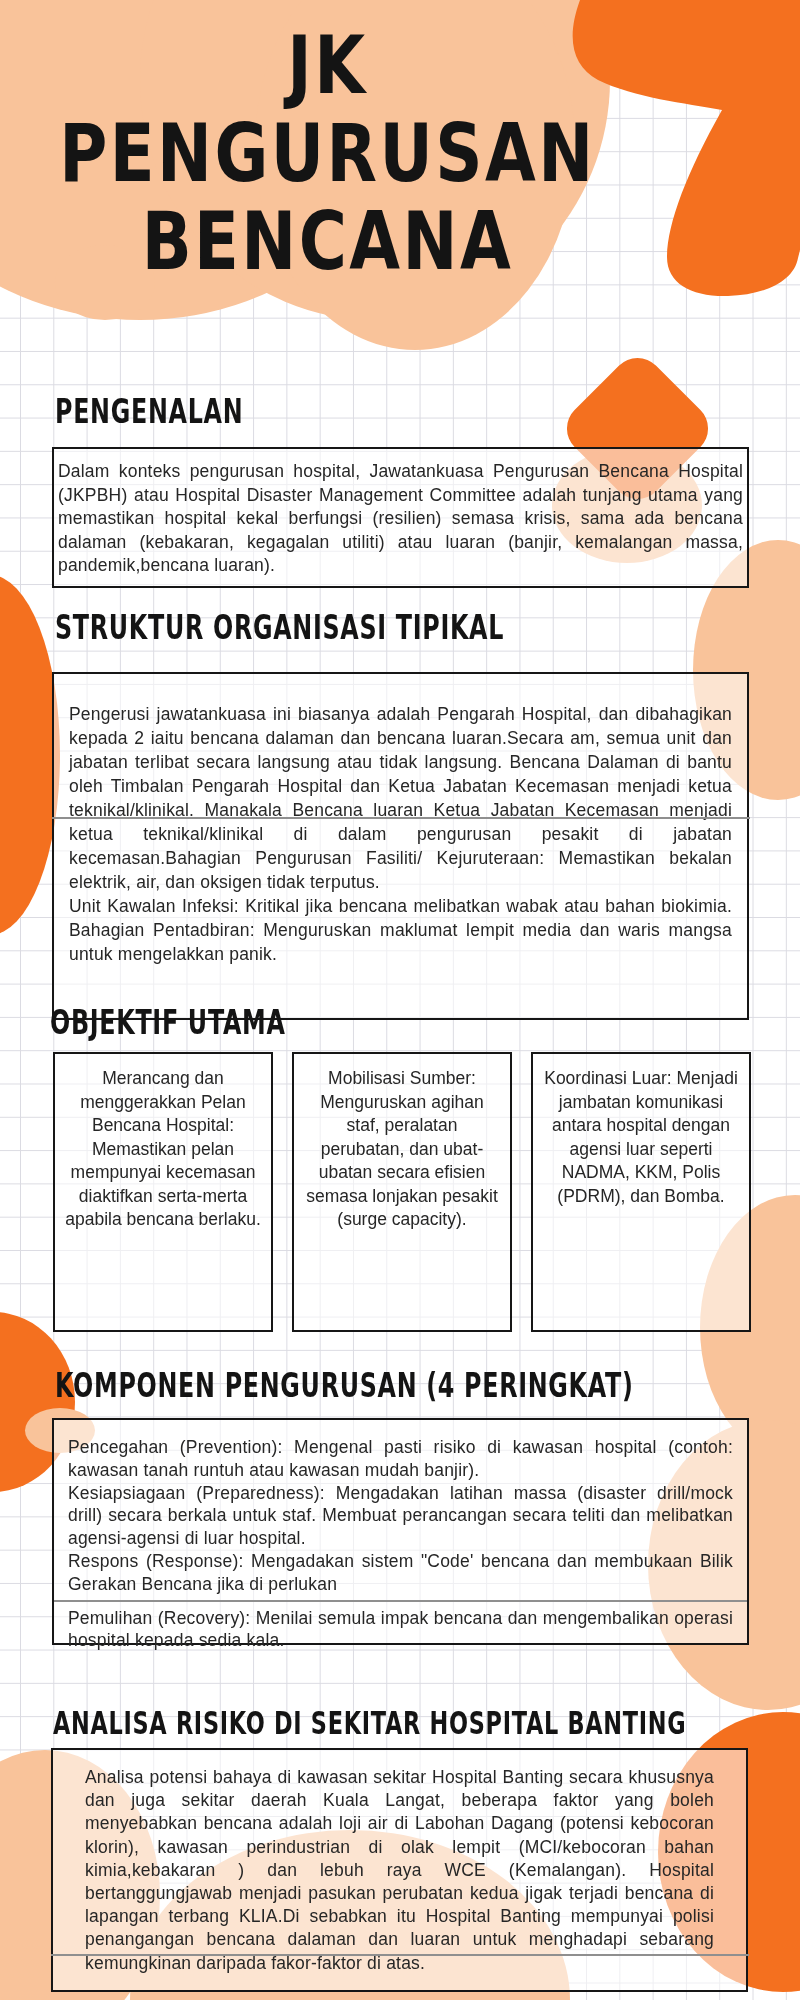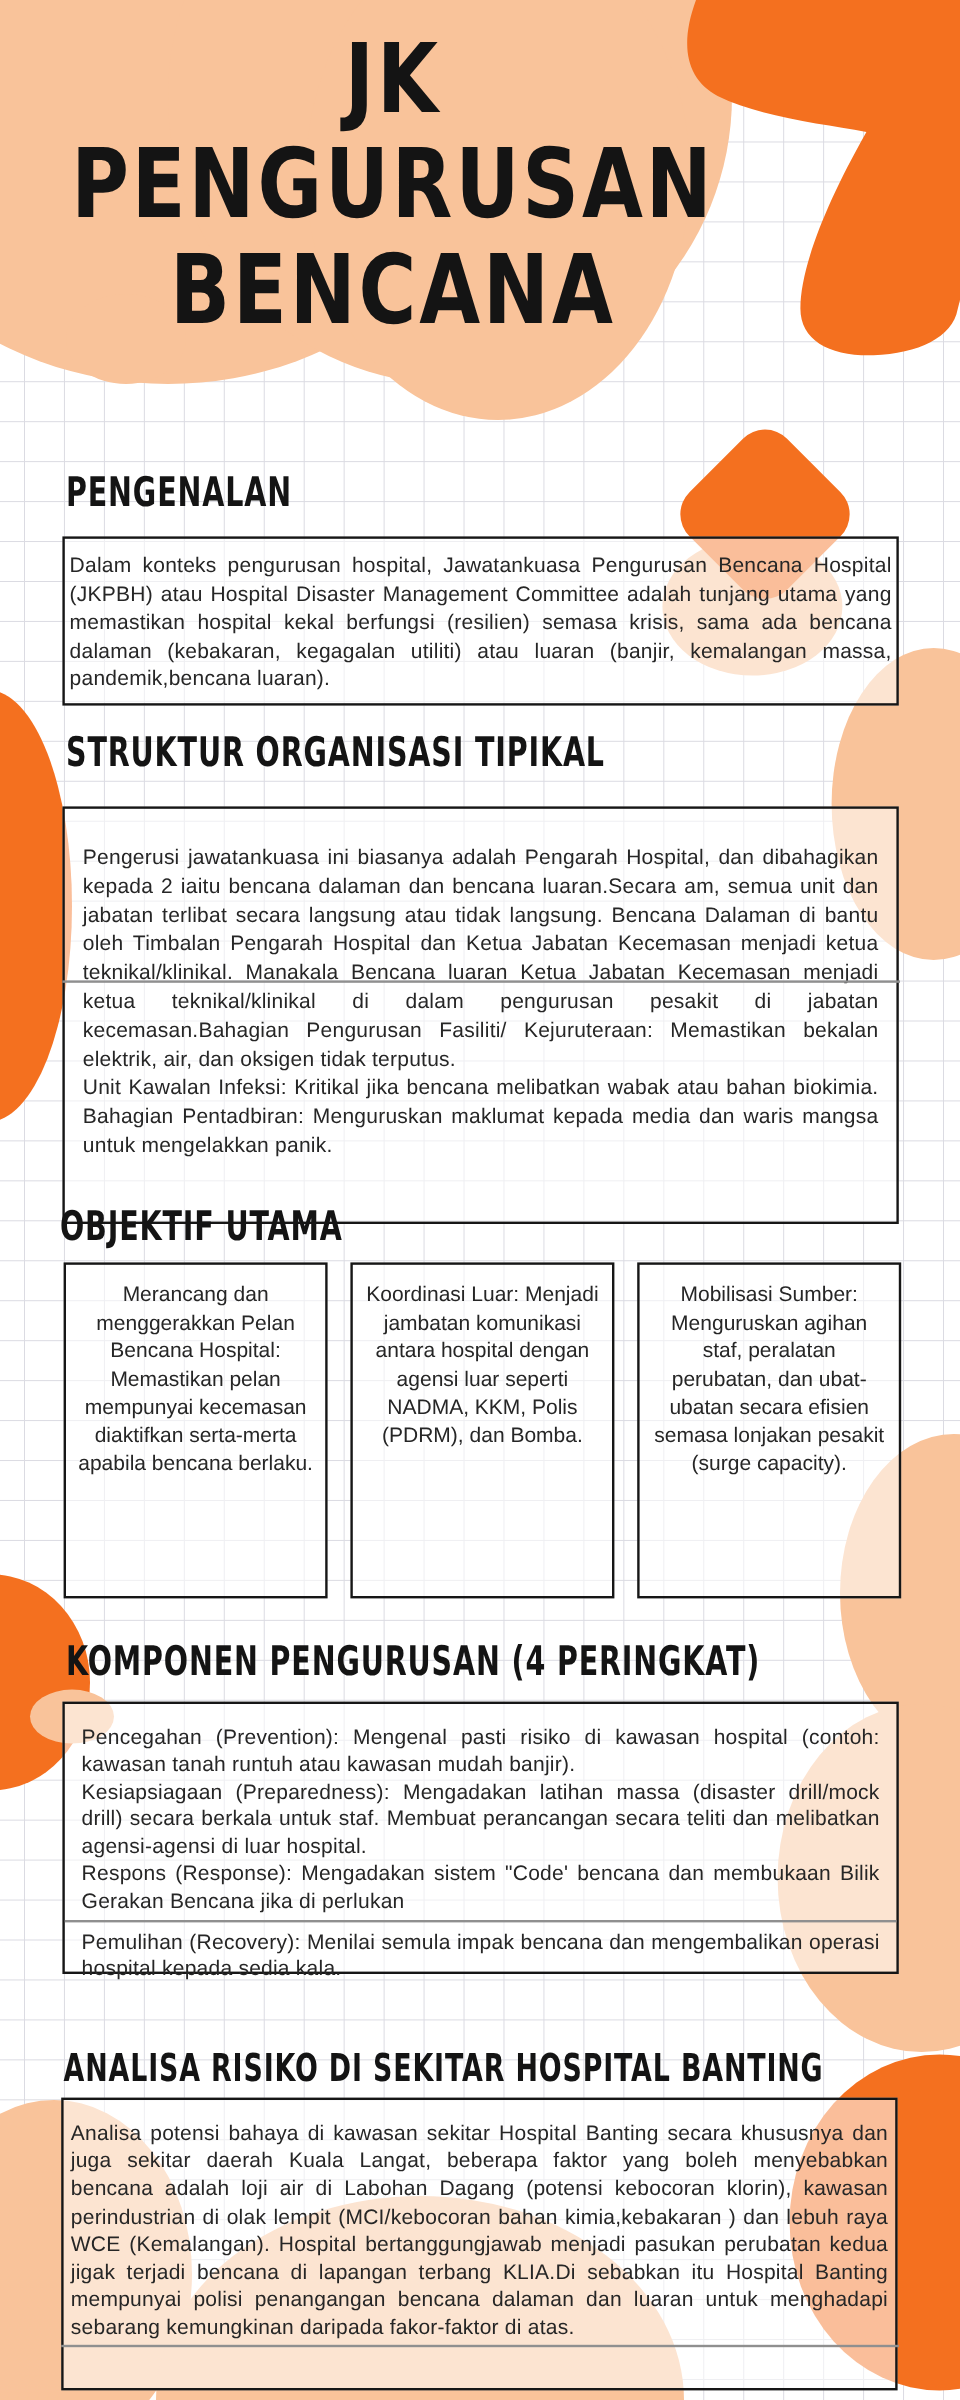--- a/index.html
+++ b/index.html
@@ -72,21 +72,21 @@
     background:rgba(255,255,255,0.55);
     box-sizing:border-box;
     padding:13px 9px;
     text-align:center;
     font-size:17.5px;line-height:23.5px;
     color:#262626;
   }
   #box-pengenalan{left:52px;top:447px;width:697px;height:141px;padding:11px 4px;line-height:23.5px;}
   #box-struktur{left:52px;top:672px;width:697px;height:348px;padding:28px 15px;line-height:24px;}
   #box-komponen{left:52px;top:1418px;width:697px;height:227px;padding:16px 14px;line-height:22.8px;}
-  #box-analisa{left:51px;top:1748px;width:697px;height:244px;padding:16px 6px;line-height:23.2px;}
+  #box-analisa{left:51px;top:1748px;width:697px;height:244px;padding:16px 32px;line-height:23.2px;}
 </style>
 </head>
 <body>
 
 <div id="poster">
 
   <div class="blob peach r50" style="left:-140px;top:-180px;width:560px;height:500px;"></div>
   <div class="blob peach r50" style="left:140px;top:-160px;width:470px;height:480px;"></div>
   <div class="blob peach r50" style="left:255px;top:-60px;width:320px;height:410px;"></div>
   <div class="blob peach r50" style="left:55px;top:245px;width:100px;height:75px;"></div>
@@ -120,29 +120,29 @@
     </div>
 
     <div class="heading" style="left:55px;top:392px;">PENGENALAN</div>
     <div class="tbox" id="box-pengenalan">
       <p>Dalam konteks pengurusan hospital, Jawatankuasa Pengurusan Bencana Hospital (JKPBH) atau Hospital Disaster Management Committee adalah tunjang utama yang memastikan hospital kekal berfungsi (resilien) semasa krisis, sama ada bencana dalaman (kebakaran, kegagalan utiliti) atau luaran (banjir, kemalangan massa, pandemik,bencana luaran).</p>
     </div>
 
     <div class="heading" style="left:55px;top:608px;">STRUKTUR ORGANISASI TIPIKAL</div>
     <div class="tbox" id="box-struktur">
       <p>Pengerusi jawatankuasa ini biasanya adalah Pengarah Hospital, dan dibahagikan kepada 2 iaitu bencana dalaman dan bencana luaran.Secara am, semua unit dan jabatan terlibat secara langsung atau tidak langsung. Bencana Dalaman di bantu oleh Timbalan Pengarah Hospital dan Ketua Jabatan Kecemasan menjadi ketua teknikal/klinikal. Manakala Bencana luaran Ketua Jabatan Kecemasan menjadi ketua teknikal/klinikal di dalam pengurusan pesakit di jabatan kecemasan.Bahagian Pengurusan Fasiliti/ Kejuruteraan: Memastikan bekalan elektrik, air, dan oksigen tidak terputus.</p>
-      <p>Unit Kawalan Infeksi: Kritikal jika bencana melibatkan wabak atau bahan biokimia. Bahagian Pentadbiran: Menguruskan maklumat kepada media dan waris mangsa untuk mengelakkan panik.</p>
+      <p>Unit Kawalan Infeksi: Kritikal jika bencana melibatkan wabak atau bahan biokimia. Bahagian Pentadbiran: Menguruskan maklumat lempit media dan waris mangsa untuk mengelakkan panik.</p>
       <div class="abs-divider" style="top:143px;"></div>
     </div>
 
     <div class="heading" style="left:50px;top:1003px;">OBJEKTIF UTAMA</div>
     <div class="cards">
       <div class="card">Merancang dan menggerakkan Pelan Bencana Hospital: Memastikan pelan mempunyai kecemasan diaktifkan serta-merta apabila bencana berlaku.</div>
+      <div class="card">Mobilisasi Sumber: Menguruskan agihan staf, peralatan perubatan, dan ubat-ubatan secara efisien semasa lonjakan pesakit (surge capacity).</div>
       <div class="card">Koordinasi Luar: Menjadi jambatan komunikasi antara hospital dengan agensi luar seperti NADMA, KKM, Polis (PDRM), dan Bomba.</div>
-      <div class="card">Mobilisasi Sumber: Menguruskan agihan staf, peralatan perubatan, dan ubat-ubatan secara efisien semasa lonjakan pesakit (surge capacity).</div>
     </div>
 
     <div class="heading" style="left:55px;top:1366px;">KOMPONEN PENGURUSAN (4 PERINGKAT)</div>
     <div class="tbox" id="box-komponen">
       <p>Pencegahan (Prevention): Mengenal pasti risiko di kawasan hospital (contoh: kawasan tanah runtuh atau kawasan mudah banjir).</p>
       <p>Kesiapsiagaan (Preparedness): Mengadakan latihan massa (disaster drill/mock drill) secara berkala untuk staf. Membuat perancangan secara teliti dan melibatkan agensi-agensi di luar hospital.</p>
       <p>Respons (Response): Mengadakan sistem "Code' bencana dan membukaan Bilik Gerakan Bencana jika di perlukan</p>
       <div class="flow-divider"></div>
       <p>Pemulihan (Recovery): Menilai semula impak bencana dan mengembalikan operasi hospital kepada sedia kala.</p>
     </div>

